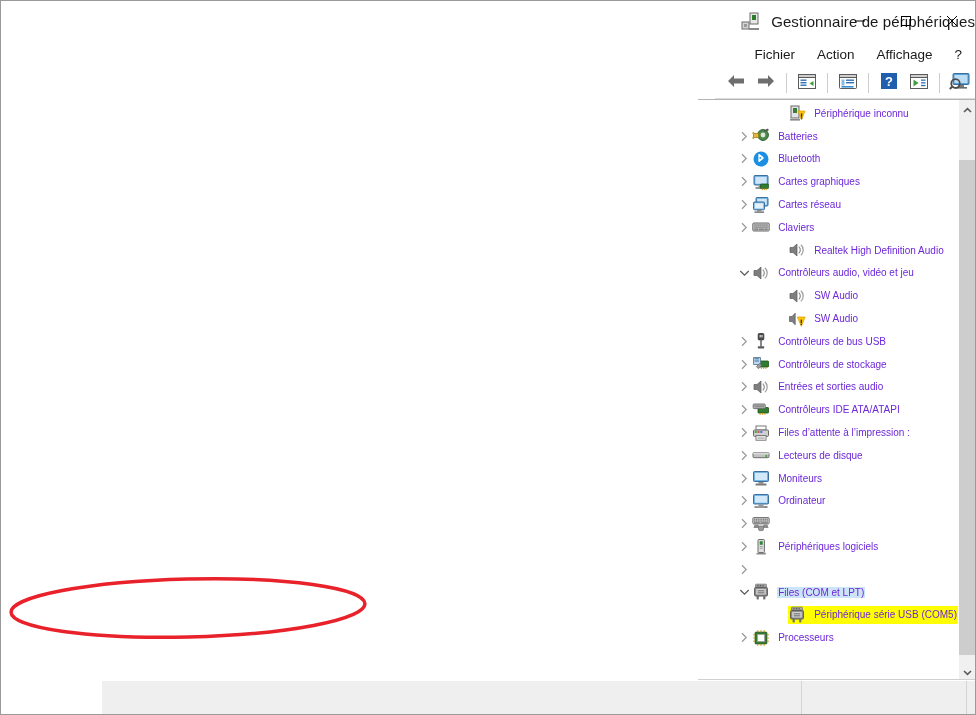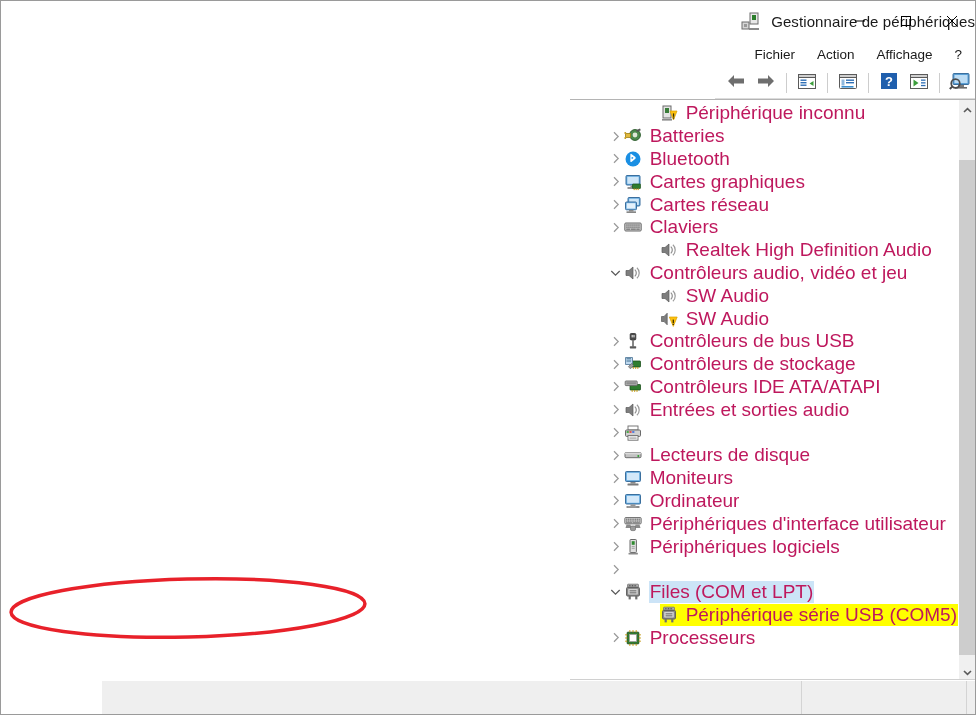--- a/index.html
+++ b/index.html
@@ -118,22 +118,22 @@
     overflow: hidden;
     padding-top: 2px;
     background: #ffffff;
   }
 
   .row {
     height: 22.8px;
     display: flex;
     align-items: center;
     white-space: nowrap;
-    font-size: 19px;
-    color: #be185d;
+    font-size: 10px;
+    color: #6d28d9;
     position: relative;
     cursor: default;
     margin-left: 16px;
   }
   .chev {
     width: 16px; height: 16px;
     margin-left: 2px;
     display: flex; align-items: center; justify-content: center;
     flex: 0 0 auto;
   }
@@ -557,66 +557,67 @@
         </div>
         <div class="row lvl0">
           <span class="chev">
             <svg width="8" height="11" viewBox="0 0 8 11">
               <path d="M2 1.3 L6.2 5.5 L2 9.7" fill="none" stroke="#9a9a9a" stroke-width="1.25"></path>
             </svg>
           </span>
           <span class="hlwrap" style="display: flex; align-items: center;">
             <span class="ricon">
               <svg width="18" height="18" viewBox="0 0 18 18">
+        <path d="M2 6.5 L5 6.5 L9 3 L9 15 L5 11.5 L2 11.5 Z" fill="#7e7e7e" stroke="#5a5a5a" stroke-width=".7"></path>
+        <path d="M10.8 5.6 A4.6 4.6 0 0 1 10.8 12.4" fill="none" stroke="#8d8d8d" stroke-width="1.2"></path>
+        <path d="M12.9 3.8 A7 7 0 0 1 12.9 14.2" fill="none" stroke="#9c9c9c" stroke-width="1.2"></path>
+      </svg>
+            </span>
+            <span class="label">Entrées et sorties audio</span>
+          </span>
+        </div>
+        <div class="row lvl0">
+          <span class="chev">
+            <svg width="8" height="11" viewBox="0 0 8 11">
+              <path d="M2 1.3 L6.2 5.5 L2 9.7" fill="none" stroke="#9a9a9a" stroke-width="1.25"></path>
+            </svg>
+          </span>
+          <span class="hlwrap" style="display: flex; align-items: center;">
+            <span class="ricon">
+              <svg width="18" height="18" viewBox="0 0 18 18">
         <rect x="6" y="6.5" width="10.5" height="5.5" rx=".6" fill="#2f7d2f" stroke="#1d521d" stroke-width=".8"></rect>
         <rect x="7.6" y="12" width="1.2" height="1.8" fill="#c9a227"></rect>
         <rect x="10" y="12" width="1.2" height="1.8" fill="#c9a227"></rect>
         <rect x="12.4" y="12" width="1.2" height="1.8" fill="#c9a227"></rect>
         <rect x="1.2" y="3" width="12" height="4.6" rx=".8" fill="#b8b8b8" stroke="#6a6a6a" stroke-width=".9"></rect>
         <rect x="2.4" y="4.2" width="9.6" height="2.2" fill="#8e8e8e"></rect>
       </svg>
             </span>
             <span class="label">Contrôleurs IDE ATA/ATAPI</span>
-          </span>
-        </div>
-        <div class="row lvl0">
-          <span class="chev">
-            <svg width="8" height="11" viewBox="0 0 8 11">
-              <path d="M2 1.3 L6.2 5.5 L2 9.7" fill="none" stroke="#9a9a9a" stroke-width="1.25"></path>
-            </svg>
-          </span>
-          <span class="hlwrap" style="display: flex; align-items: center;">
-            <span class="ricon">
-              <svg width="18" height="18" viewBox="0 0 18 18">
-        <path d="M2 6.5 L5 6.5 L9 3 L9 15 L5 11.5 L2 11.5 Z" fill="#7e7e7e" stroke="#5a5a5a" stroke-width=".7"></path>
-        <path d="M10.8 5.6 A4.6 4.6 0 0 1 10.8 12.4" fill="none" stroke="#8d8d8d" stroke-width="1.2"></path>
-        <path d="M12.9 3.8 A7 7 0 0 1 12.9 14.2" fill="none" stroke="#9c9c9c" stroke-width="1.2"></path>
-      </svg>
-            </span>
-            <span class="label">Entrées et sorties audio</span>
           </span>
         </div>
         <div class="row lvl0">
           <span class="chev">
             <svg width="8" height="11" viewBox="0 0 8 11">
               <path d="M2 1.3 L6.2 5.5 L2 9.7" fill="none" stroke="#9a9a9a" stroke-width="1.25"></path>
             </svg>
           </span>
           <span class="hlwrap" style="display: flex; align-items: center;">
             <span class="ricon">
               <svg width="18" height="18" viewBox="0 0 18 18">
         <rect x="4" y="2" width="10" height="4" fill="#ffffff" stroke="#6a6a6a" stroke-width=".9"></rect>
         <rect x="1.5" y="6" width="15" height="6.4" rx="1" fill="#d0d0d0" stroke="#6a6a6a" stroke-width="1"></rect>
         <rect x="2.6" y="7.2" width="2.2" height="1.6" fill="#2fa02f"></rect>
         <rect x="5.4" y="7.2" width="2.2" height="1.6" fill="#e03a3a"></rect>
         <rect x="8.2" y="7.2" width="2.2" height="1.6" fill="#3a6ae0"></rect>
         <rect x="4" y="11.6" width="10" height="4.6" fill="#ffffff" stroke="#6a6a6a" stroke-width=".9"></rect>
         <path d="M5.4 13.2 L12.6 13.2 M5.4 14.6 L12.6 14.6" stroke="#a0a0a0" stroke-width=".8"></path>
       </svg>
             </span>
+            <span class="label">Files d’attente à l’impression :</span>
           </span>
         </div>
         <div class="row lvl0">
           <span class="chev">
             <svg width="8" height="11" viewBox="0 0 8 11">
               <path d="M2 1.3 L6.2 5.5 L2 9.7" fill="none" stroke="#9a9a9a" stroke-width="1.25"></path>
             </svg>
           </span>
           <span class="hlwrap" style="display: flex; align-items: center;">
             <span class="ricon">
@@ -694,21 +695,20 @@
           <rect x="12.8" y="5.4" width="1.3" height="1.3"></rect>
                   <rect x="14.6" y="5.4" width="1.3" height="1.3"></rect>
           <rect x="2" y="7.2" width="6" height="1.2"></rect>
                   <rect x="8.6" y="7.2" width="7.3" height="1.2"></rect>
         </g>
         <path d="M2.5 9.5 L6.5 9.5 L7.5 13 L1.5 13 Z" fill="#8a8a8a"></path>
         <path d="M11.5 9.5 L15.5 9.5 L16.5 13 L10.5 13 Z" fill="#8a8a8a"></path>
         <rect x="6.5" y="11" width="5" height="4.6" rx="1.4" fill="#9a9a9a" stroke="#6a6a6a" stroke-width=".7"></rect>
       </svg>
             </span>
-            <span class="label">Périphériques d'interface utilisateur</span>
           </span>
         </div>
         <div class="row lvl0">
           <span class="chev">
             <svg width="8" height="11" viewBox="0 0 8 11">
               <path d="M2 1.3 L6.2 5.5 L2 9.7" fill="none" stroke="#9a9a9a" stroke-width="1.25"></path>
             </svg>
           </span>
           <span class="hlwrap" style="display: flex; align-items: center;">
             <span class="ricon">

